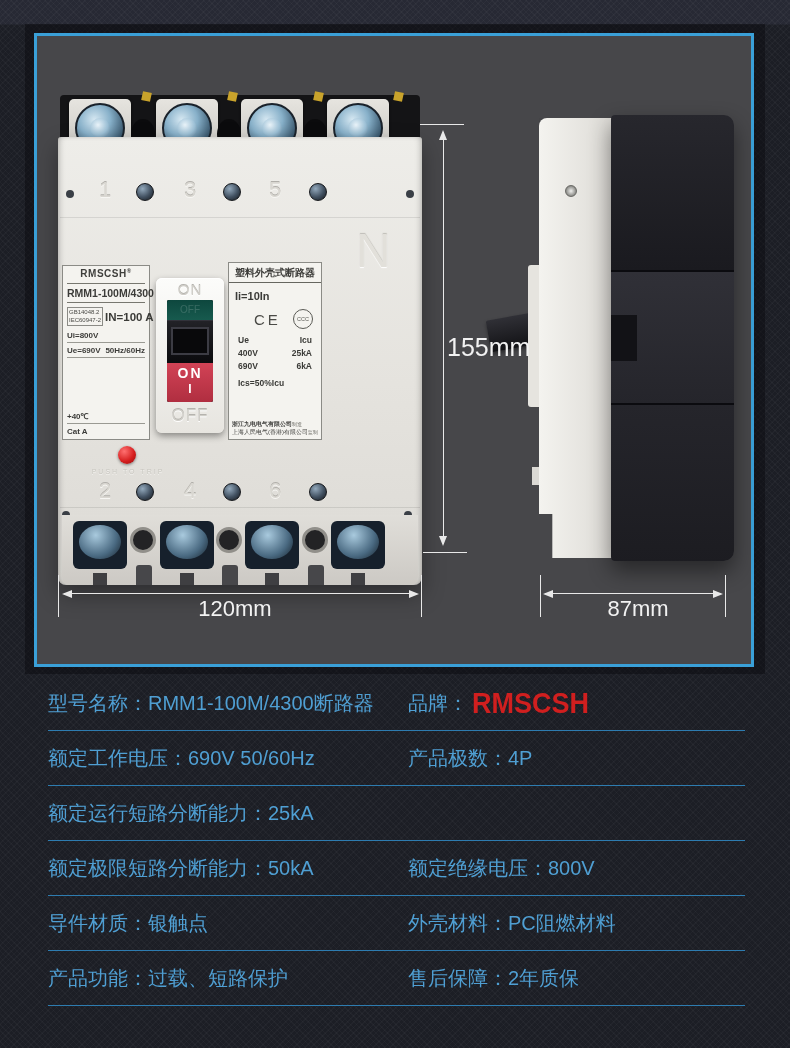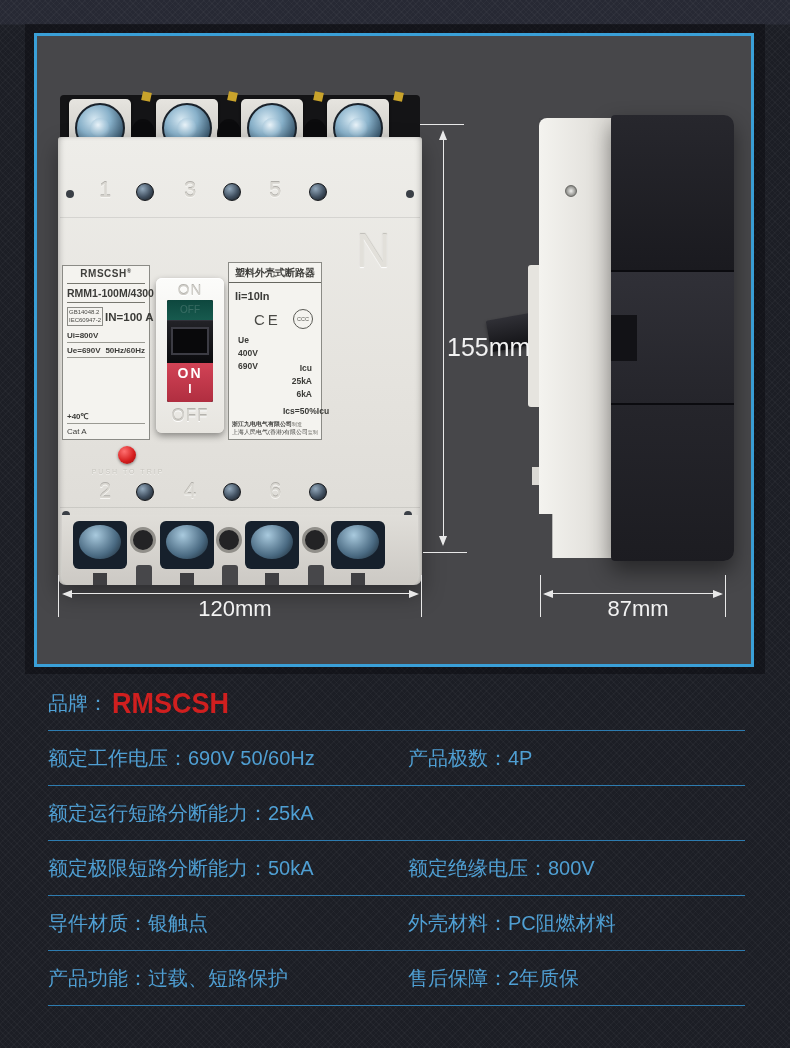--- a/index.html
+++ b/index.html
@@ -43,21 +43,21 @@
   .lbl-left{left:4px;top:170px;width:88px;height:175px;box-sizing:border-box;
     background:#f4f3ef;border:1px solid #8b8b86;display:flex;flex-direction:column;padding:2px 4px;color:#3b3b38;}
   .ll-div{height:1px;background:#77776f;margin:1px 0;}
   .ll-logo{height:14px;text-align:center;font-size:10px;font-weight:bold;letter-spacing:.5px;color:#3f3f3c;}
   .ll-logo sup{font-size:6px;}
   .ll-model{height:16px;line-height:16px;text-align:center;font-size:10.5px;font-weight:bold;white-space:nowrap;}
   .ll-std{display:flex;align-items:center;gap:2px;padding:3px 0 2px;}
   .ll-stdbox{border:1px solid #8b8b86;font-size:6px;line-height:1.25;padding:1px;color:#4a4a46;white-space:nowrap;}
   .ll-in{font-size:11.5px;font-weight:bold;white-space:nowrap;}
   .ll-line{font-size:8px;font-weight:bold;border-bottom:1px solid #9a9a93;padding:3px 0 2px;display:flex;justify-content:space-between;}
-  .ll-plain{font-size:8px;font-weight:normal;padding:3px 0 1px;}
+  .ll-plain{font-size:8px;font-weight:bold;padding:3px 0 1px;}
   .ll-space{flex:1;}
   
   .toggle{left:98px;top:183px;width:68px;height:155px;border-radius:6px;
     background:linear-gradient(180deg,#fcfcfa,#e7e5e0);
     box-shadow:0 3px 7px rgba(0,0,0,.4), inset 0 1px 1px #fff;}
   .t-on,.t-off{text-align:center;color:#cfcdc7;letter-spacing:1px;
     text-shadow:0 1px 0 #fff, 0 -1px 0 #b5b3ae;}
   .t-on{font-size:15px;padding-top:3px;}
   .t-off{font-size:17px;padding-top:4px;}
   .t-window{margin:2px auto 0;width:46px;height:102px;background:#0f0f12;border-radius:2px;
@@ -74,22 +74,22 @@
   .lbl-right{left:170px;top:167px;width:94px;height:178px;box-sizing:border-box;
     background:#f4f3ef;border:1px solid #8b8b86;color:#3b3b38;display:flex;flex-direction:column;}
   .rl-title{font-size:10px;font-weight:bold;text-align:center;border-bottom:1px solid #66665f;
     padding:3px 0 2px;white-space:nowrap;}
   .rl-ii{font-size:11px;font-weight:bold;padding:7px 6px 3px;}
   .rl-marks{display:flex;justify-content:space-between;align-items:center;padding:4px 8px 2px;}
   .rl-ce{font-size:15px;letter-spacing:3px;color:#4a4a46;margin-left:17px;}
   .rl-ccc{width:20px;height:20px;border:1.5px solid #5a5a55;border-radius:50%;box-sizing:border-box;
     display:flex;align-items:center;justify-content:center;font-size:5.5px;color:#5a5a55;}
   .rl-table{display:flex;justify-content:space-between;padding:3px 9px 0;font-size:8.5px;font-weight:bold;line-height:1.55;}
-  .rl-col-r{text-align:right;margin-top:28px;}
-  .rl-ics{font-size:8.5px;font-weight:bold;padding:4px 9px 0;margin-left:45px;}
+  .rl-col-r{text-align:right;}
+  .rl-ics{font-size:8.5px;font-weight:bold;padding:4px 9px 0;}
   .rl-co{margin-top:auto;padding:0 3px 3px;font-size:6px;line-height:1.35;color:#3f3f3c;white-space:nowrap;}
   .rl-co b{font-weight:bold;}
   .rl-tag{font-size:5px;color:#6a6a64;}
   
   .trip{left:60px;top:351px;width:18px;height:18px;border-radius:50%;
     background:radial-gradient(circle at 35% 30%, #ff7070, #d51e1e 58%, #8c0f0f);
     box-shadow:0 1px 3px rgba(0,0,0,.45);}
   .trip-label{left:14px;top:373px;width:112px;text-align:center;font-size:7px;letter-spacing:2px;color:#c9c7c1;
     text-shadow:0 1px 0 #f3f2ef;}
   
@@ -315,20 +315,24 @@
     <div class="abs dim" style="left:503px;top:539px;width:1px;height:42px"></div>
     <div class="abs dim" style="left:688px;top:539px;width:1px;height:42px"></div>
     <div class="abs dim" style="left:508px;top:557px;width:176px;height:1px"></div>
     <div class="abs arr arr-left" style="left:506px;top:554px"></div>
     <div class="abs arr arr-right" style="left:676px;top:554px"></div>
     <div class="abs dim-text" style="left:546px;top:560px;width:110px;text-align:center;font-size:22px">87mm</div>
   </div>
 
   <div class="abs specs">
     <div class="spec-row">
+      <div class="spec-cell l">
+        <span>型号名称：</span>
+          <span>RMM1-100M/4300断路器</span>
+      </div>
       <div class="spec-cell r">
         <span>品牌：</span>
           <span class="brand-logo-red">RMSCSH</span>
       </div>
     </div>
     <div class="spec-row">
       <div class="spec-cell l">
         <span>额定工作电压：</span>
           <span>690V 50/60Hz</span>
       </div>

